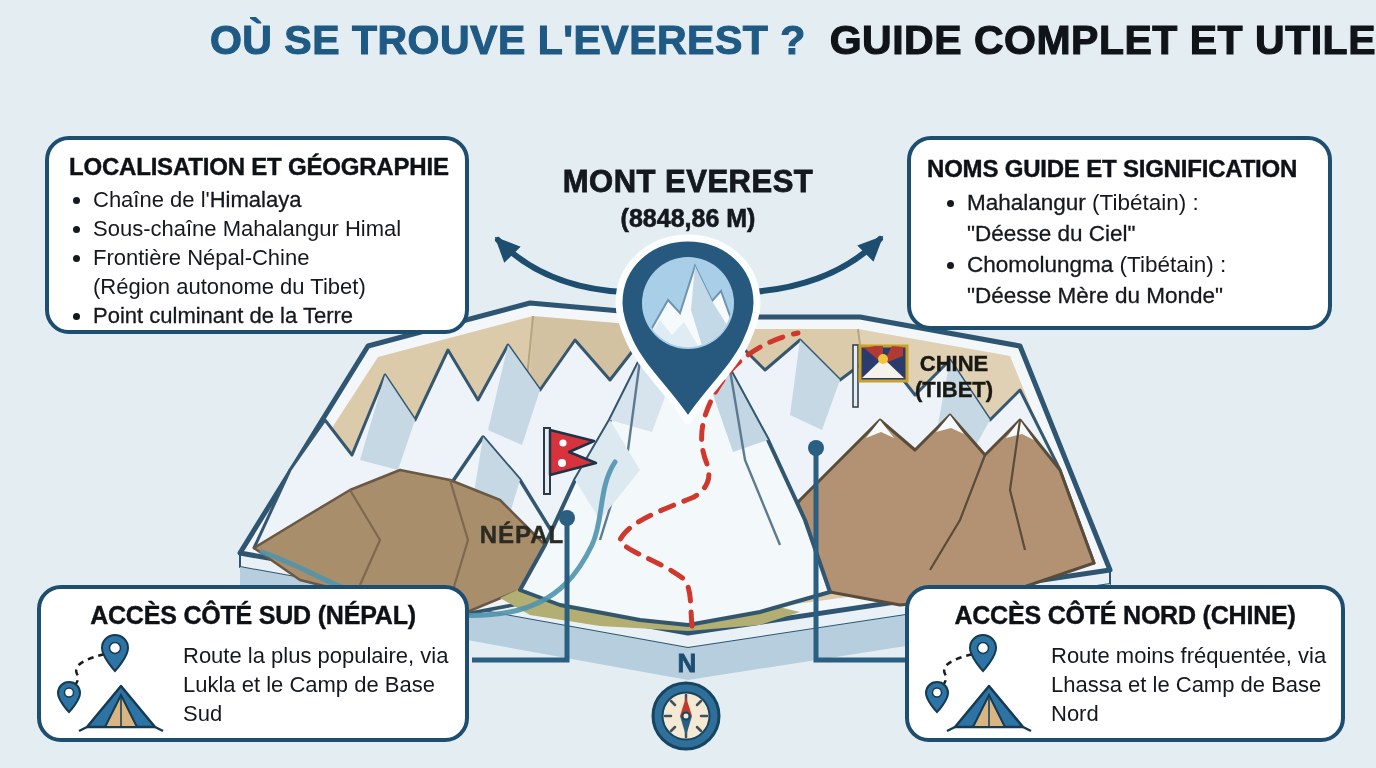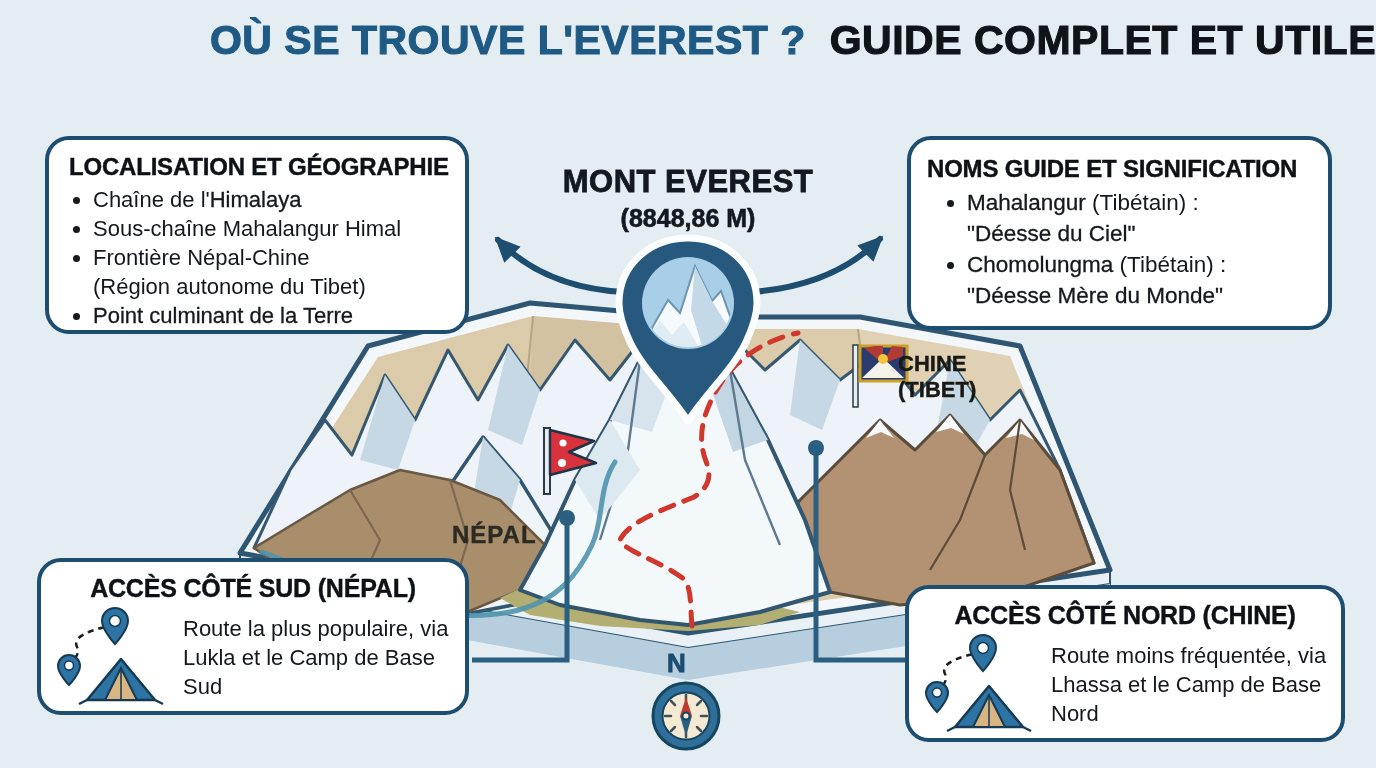--- a/index.html
+++ b/index.html
@@ -34,32 +34,32 @@
   }
   .box ul{margin:4px 0 0 0;padding-left:24px;list-style:disc;}
   .box li{font-size:22px;line-height:29px;color:#15181c;}
   .box-geo{left:45px;top:136px;width:424px;height:198px;padding:13px 14px 0 20px;}
   .box-names{left:907px;top:136px;width:425px;height:194px;padding:15px 12px 0 16px;}
   .box-names ul{padding-left:40px;}
   .box-names li{font-size:22.5px;line-height:31px;}
   .box-names b,.box-geo b{font-weight:normal;-webkit-text-stroke:.3px;}
 
   .box-access{padding:10px 14px;}
-  .box-south{left:37px;top:558px;width:432px;height:157px;}
+  .box-south{left:37px;top:585px;width:432px;height:157px;}
   .box-north{left:905px;top:585px;width:440px;height:157px;}
   .box-access h2{text-align:center;font-size:25px;margin:2px 0 4px 0;}
   .box-access .row{display:flex;align-items:center;gap:10px;}
   .box-access .row p{margin:0;font-size:22px;line-height:29px;width:278px;}
   .route-icon{flex:0 0 auto;}
 
   
   .ev-label{position:absolute;left:488px;top:164px;width:400px;text-align:center;color:#14191f;}
   .ev-name{font-size:31px;font-weight:bold;-webkit-text-stroke:.8px;letter-spacing:.5px;}
   .ev-elev{font-size:25px;font-weight:bold;-webkit-text-stroke:.6px;margin-top:4px;}
-  .lbl{position:absolute;font-weight:bold;text-align:left;}
+  .lbl{position:absolute;font-weight:bold;text-align:center;}
   .lbl-nepal{left:452px;top:521px;width:140px;font-size:24px;color:#2b2b23;letter-spacing:1px;-webkit-text-stroke:.4px;}
   .lbl-china{left:898px;top:351px;width:112px;font-size:22px;line-height:26px;color:#191913;-webkit-text-stroke:.4px;}
   .lbl-n{left:667px;top:648px;width:40px;font-size:26px;color:#1b4d72;-webkit-text-stroke:.8px;}
 </style>
 </head>
 <body>
 
 <div class="stage">
 
   <svg class="scene" width="1376" height="768" viewBox="0 0 1376 768">

